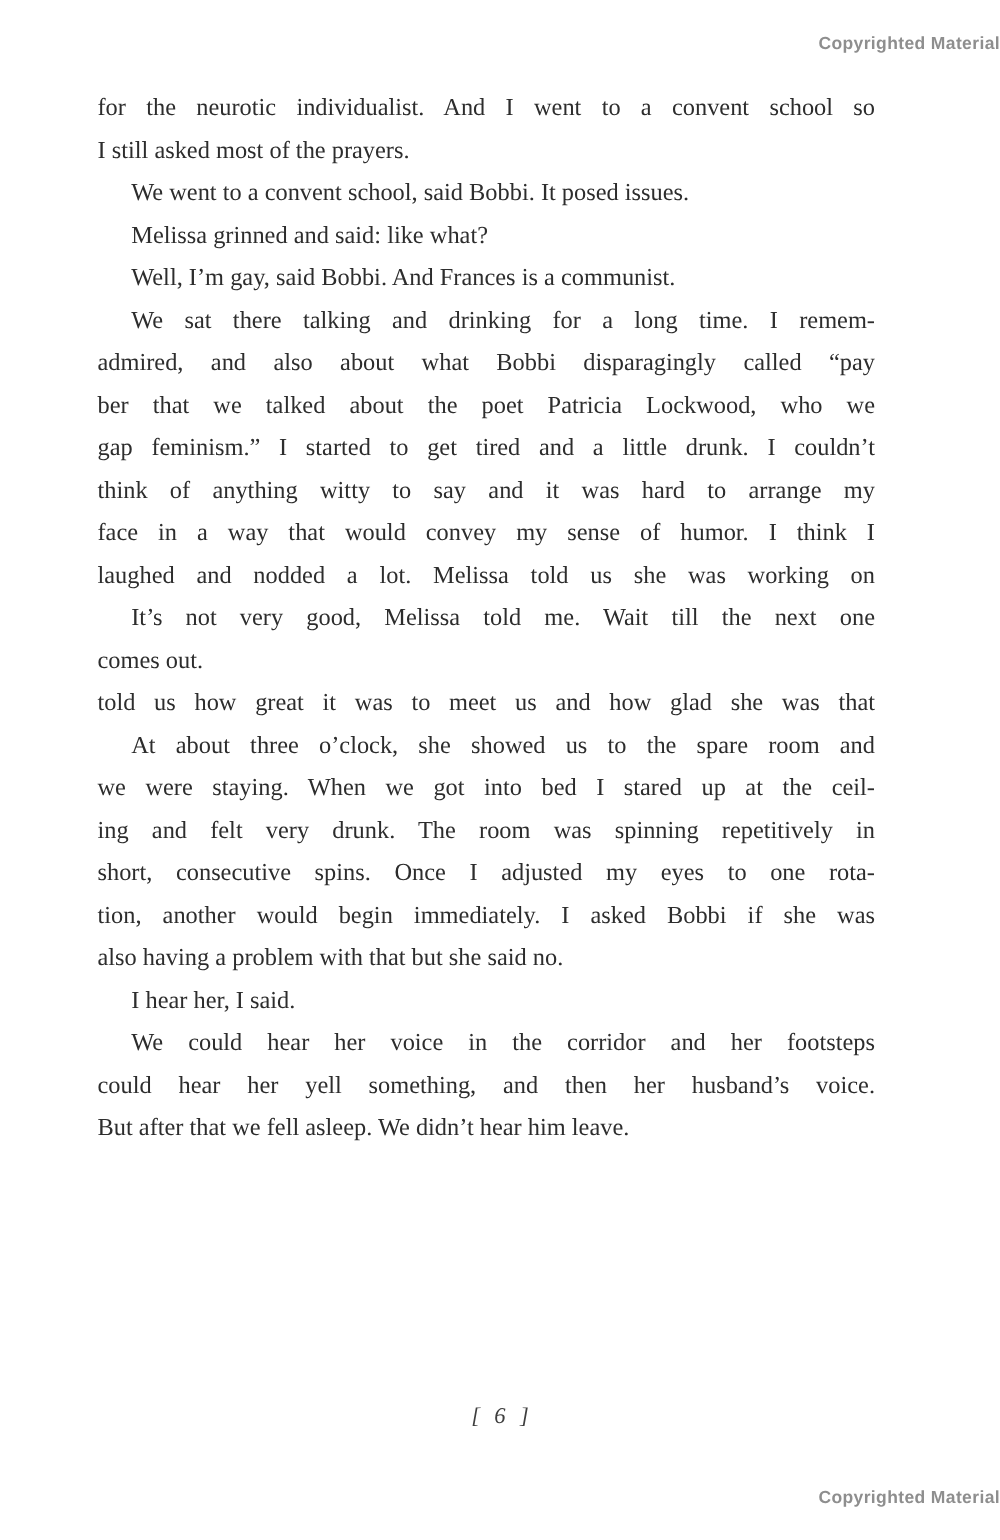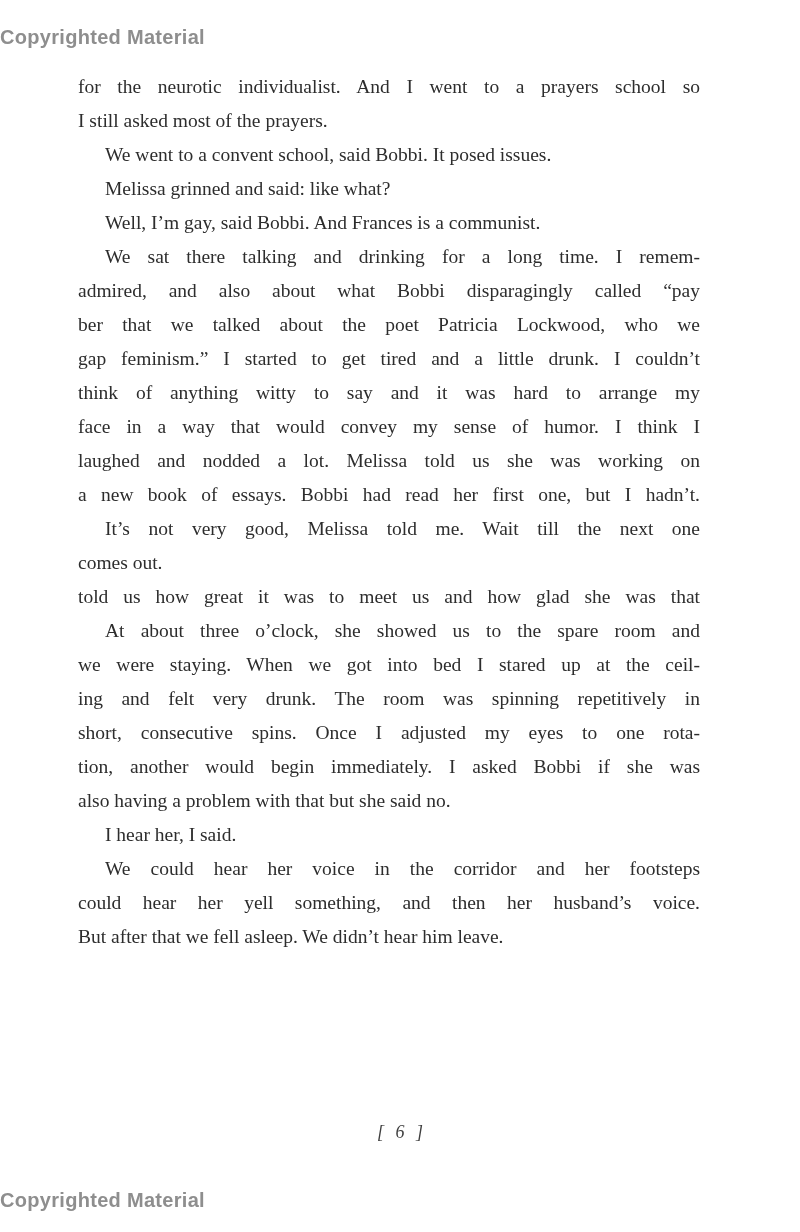--- a/index.html
+++ b/index.html
@@ -12,24 +12,24 @@
     width: 800px;
     height: 1232px;
     background: #ffffff;
     overflow: hidden;
     font-family: "Liberation Serif", serif;
   }
   .notice {
     position: absolute;
     left: 0;
     width: 100%;
-    text-align: left;
+    text-align: right;
     font-family: "Liberation Sans", sans-serif;
     font-weight: bold;
-    font-size: 20px;
+    font-size: 14px;
     color: #8e8e8e;
     letter-spacing: 0.3px;
   }
   .notice-top { top: 26px; }
   .notice-bottom { top: 1189px; }
   .text-block {
     position: absolute;
     left: 78px;
     top: 70px;
     width: 622px;
@@ -63,33 +63,32 @@
   }
 </style>
 </head>
 <body>
 
 <div class="page">
 
   <div class="notice notice-top">Copyrighted Material</div>
 
   <div class="text-block">
-      <div class="line justify">for the neurotic individualist. And I went to a prayers school so</div>
+      <div class="line justify">for the neurotic individualist. And I went to a convent school so</div>
       <div class="line">I still asked most of the prayers.</div>
       <div class="line indent">We went to a convent school, said Bobbi. It posed issues.</div>
       <div class="line indent">Melissa grinned and said: like what?</div>
       <div class="line indent">Well, I’m gay, said Bobbi. And Frances is a communist.</div>
       <div class="line justify indent">We sat there talking and drinking for a long time. I remem-</div>
       <div class="line justify">admired, and also about what Bobbi disparagingly called “pay</div>
       <div class="line justify">ber that we talked about the poet Patricia Lockwood, who we</div>
       <div class="line justify">gap feminism.” I started to get tired and a little drunk. I couldn’t</div>
       <div class="line justify">think of anything witty to say and it was hard to arrange my</div>
       <div class="line justify">face in a way that would convey my sense of humor. I think I</div>
       <div class="line justify">laughed and nodded a lot. Melissa told us she was working on</div>
-      <div class="line justify">a new book of essays. Bobbi had read her first one, but I hadn’t.</div>
       <div class="line justify indent">It’s not very good, Melissa told me. Wait till the next one</div>
       <div class="line">comes out.</div>
       <div class="line justify">told us how great it was to meet us and how glad she was that</div>
       <div class="line justify indent">At about three o’clock, she showed us to the spare room and</div>
       <div class="line justify">we were staying. When we got into bed I stared up at the ceil-</div>
       <div class="line justify">ing and felt very drunk. The room was spinning repetitively in</div>
       <div class="line justify">short, consecutive spins. Once I adjusted my eyes to one rota-</div>
       <div class="line justify">tion, another would begin immediately. I asked Bobbi if she was</div>
       <div class="line">also having a problem with that but she said no.</div>
       <div class="line indent">I hear her, I said.</div>

